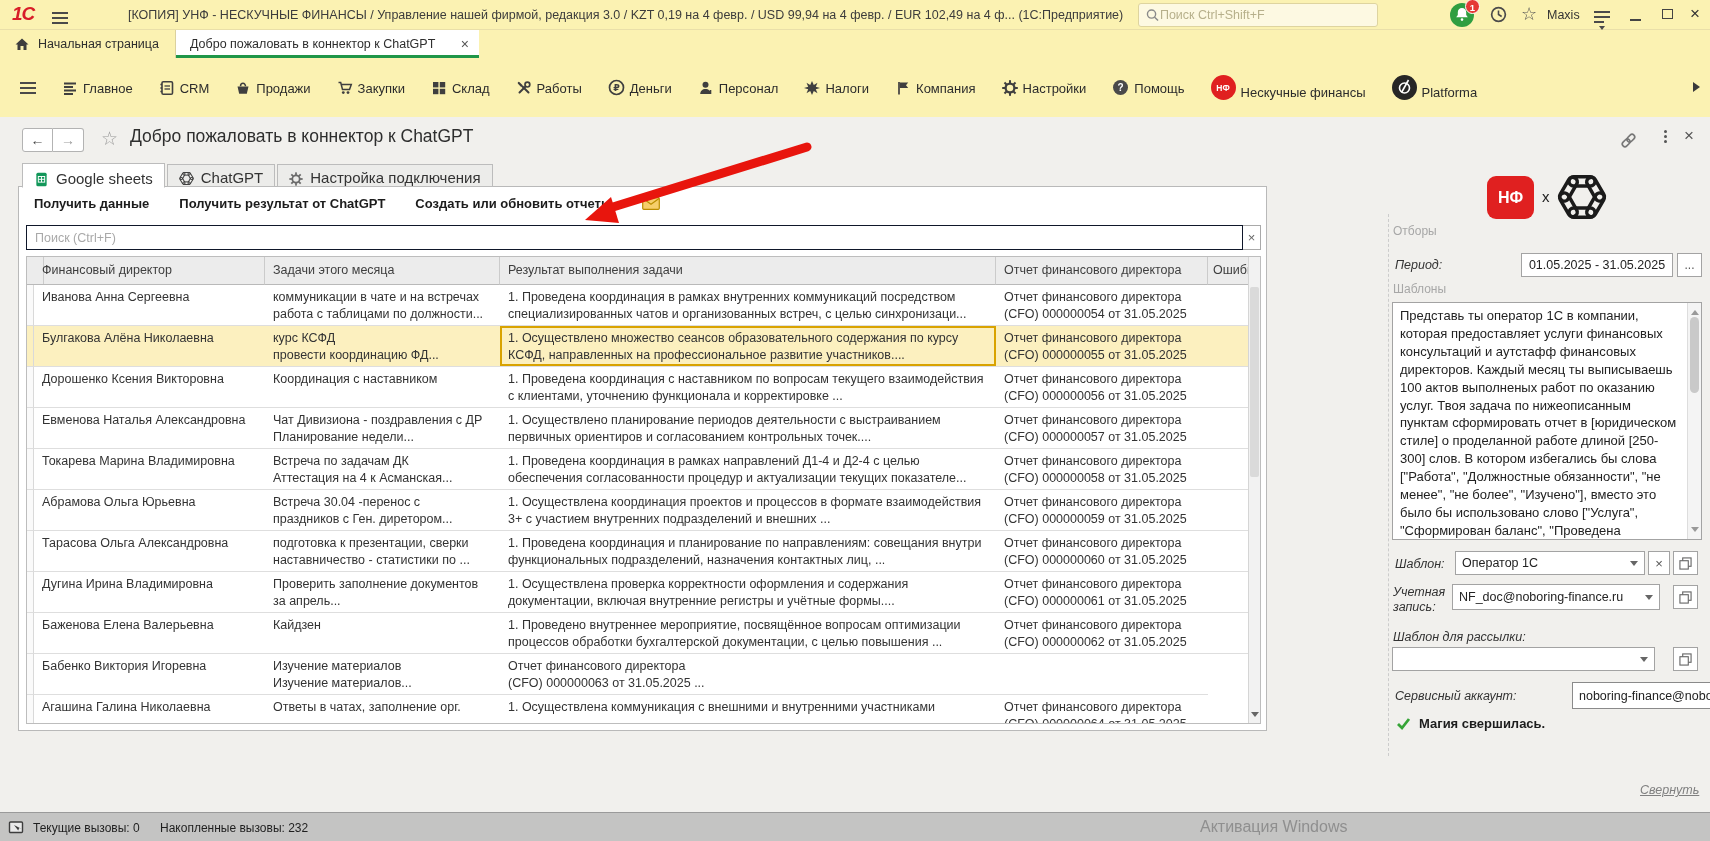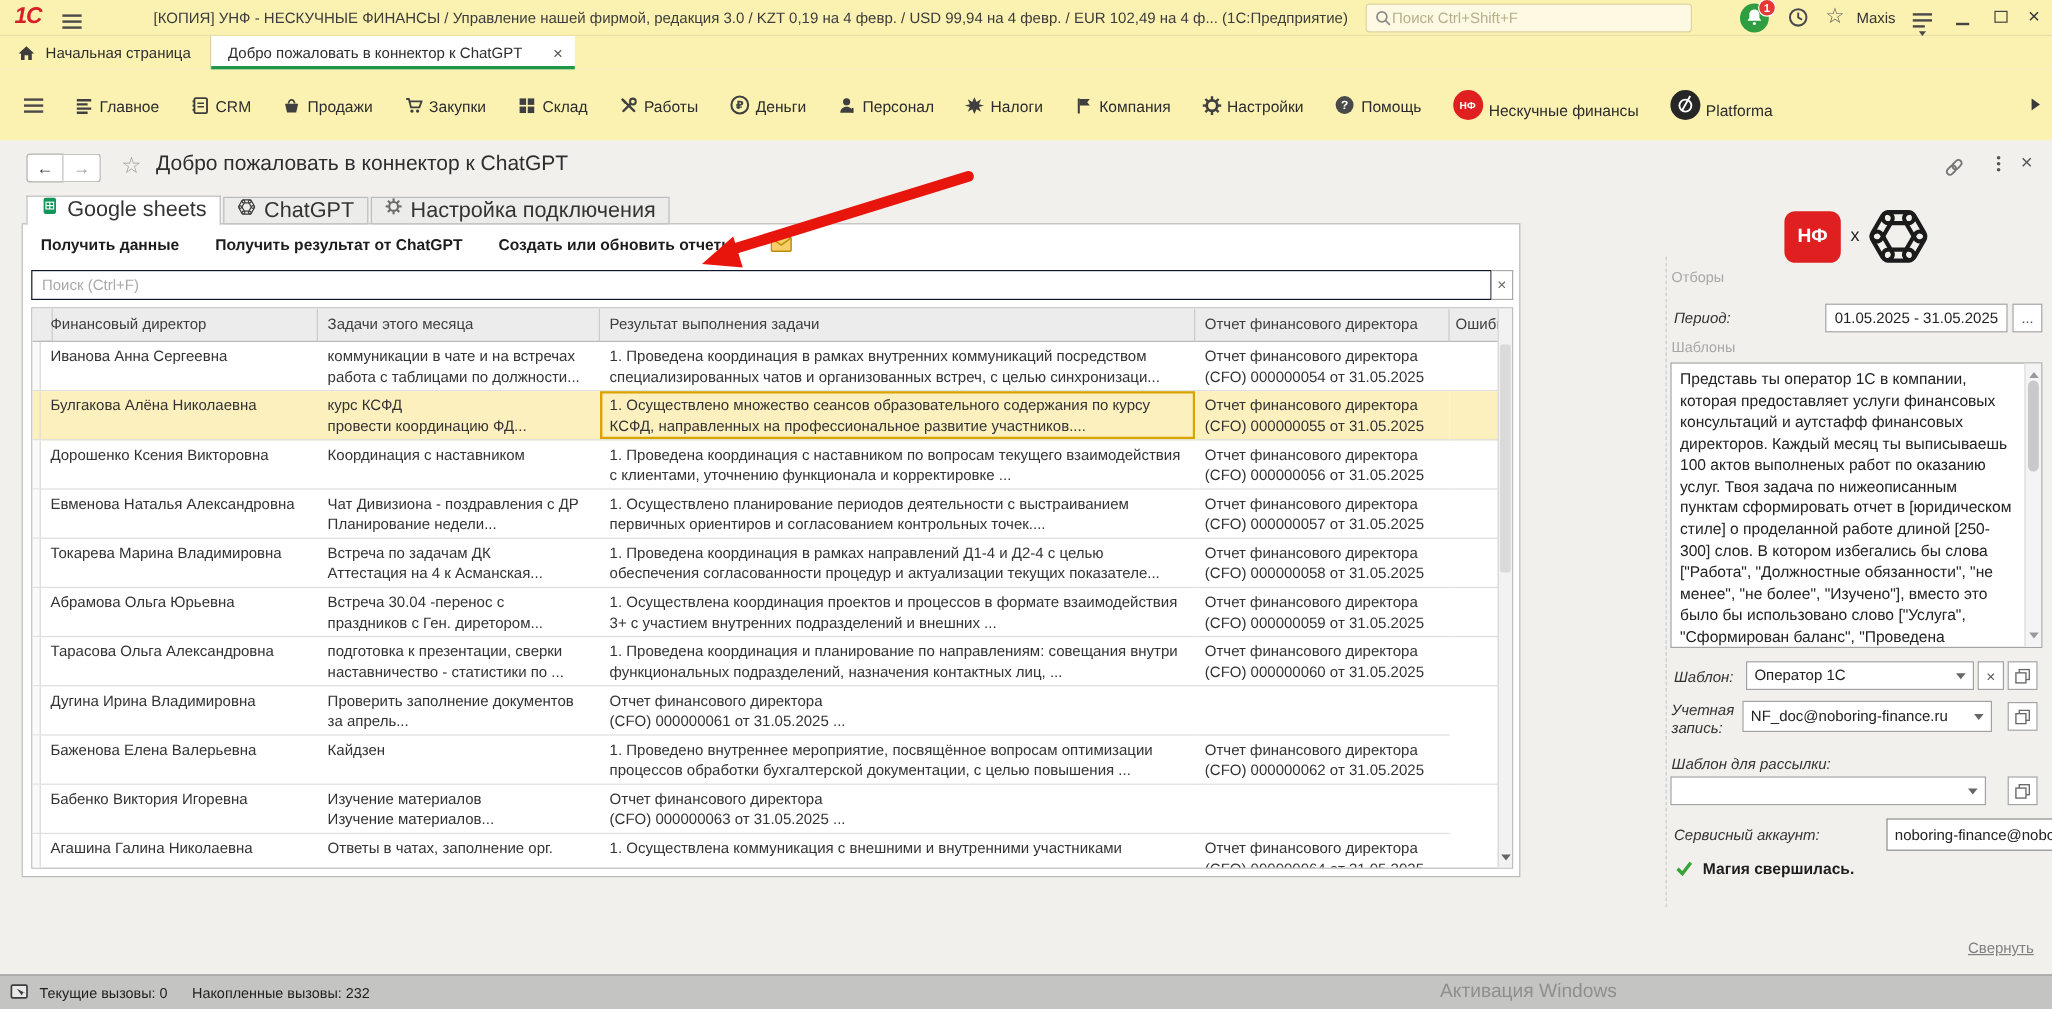--- a/index.html
+++ b/index.html
@@ -8,21 +8,21 @@
   .abs { position: absolute; }
   svg { display: inline-block; vertical-align: middle; }
 
   
   .titlebar { position:absolute; left:0; top:0; width:1710px; height:30px; background:#fbf2b2; border-bottom:1px solid #e9dfa9; }
   .logo1c { position:absolute; left:12px; top:3px; font-size:19px; font-weight:bold; font-style:italic; color:#d81e28; letter-spacing:-1px; }
   .burger { display:inline-block; }
   .burger i { display:block; width:16px; height:2px; background:#4a4a4a; margin:3px 0; }
   .tb-burger { position:absolute; left:52px; top:9px; }
   .wtitle { position:absolute; left:128px; top:8px; font-size:12.5px; color:#3c3c3c; white-space:nowrap; }
-  .tbsearch { position:absolute; left:1138px; top:3px; width:272px; height:24px; background:#fdf9e2; border:1px solid #ded49f; border-radius:3px; display:flex; align-items:center; padding:0 6px; }
+  .tbsearch { position:absolute; left:1138px; top:3px; width:240px; height:24px; background:#fdf9e2; border:1px solid #ded49f; border-radius:3px; display:flex; align-items:center; padding:0 6px; }
   .tbsearch input { border:none; outline:none; background:transparent; font-size:12.5px; color:#6d6okay748; width:100%; font-family:inherit; }
   .tbsearch input::placeholder { color:#b7b08b; }
   .bell { position:absolute; left:1450px; top:3px; width:24px; height:24px; border-radius:50%; background:#2f9e41; }
   .bell .badge { position:absolute; right:-6px; top:-4px; min-width:15px; height:15px; border-radius:8px; background:#e53935; color:#fff; font-size:9.5px; font-weight:bold; text-align:center; line-height:15px; padding:0 3px; border:1px solid #fff;}
   .tstar { position:absolute; left:1521px; top:3px; font-size:18px; color:#555; }
   .tuser { position:absolute; left:1547px; top:8px; font-size:12.5px; color:#333; }
   .tmenu { position:absolute; left:1594px; top:8px; }
   .tmenu .caret { display:block; margin:1px auto 0; width:0; height:0; border:3px solid transparent; border-top:4px solid #4a4a4a; }
   .wmin { position:absolute; left:1630px; top:19px; width:11px; height:2px; background:#444; }
   .wmax { position:absolute; left:1662px; top:9px; width:11px; height:10px; border:1.5px solid #444; }
@@ -49,21 +49,21 @@
   .navbtn.fwd  { border-radius:0 3px 3px 0; border-left:none; color:#9c9c9c; }
   .phstar { position:absolute; left:101px; top:127px; font-size:19px; color:#9a9a9a; }
   .ptitle { position:absolute; left:130px; top:126px; font-size:17.5px; color:#2e2e2e; }
   .hlink { position:absolute; left:1620px; top:131px; }
   .hdots { position:absolute; left:1658px; top:128px; width:14px; }
   .hdots i { display:block; width:3px; height:3px; border-radius:50%; background:#555; margin:2px auto; }
   .hclose { position:absolute; left:1684px; top:126px; font-size:17px; color:#555; }
 
   
   .ctabs { position:absolute; left:22px; top:162px; height:25px; display:flex; align-items:flex-end; gap:2px; z-index:3; }
-  .ctab { height:23px; background:#ececea; border:1px solid #bcbcbc; display:flex; align-items:flex-start; gap:7px; padding:0 11px; font-size:18px; color:#333;margin-top:18px; }
+  .ctab { height:23px; background:#ececea; border:1px solid #bcbcbc; display:flex; align-items:flex-end; gap:7px; padding:0 11px; font-size:15px; color:#333;margin-top:18px; }
   .ctab.active { height:25px; background:#fff; border-bottom:1px solid #fff; margin-bottom:-1px; }
 
   
   .panel { position:absolute; left:18px; top:186px; width:1249px; height:545px; background:#fff; border:1px solid #b9b9b9; z-index:1; }
   .actions { position:absolute; left:15px; top:9px; display:flex; gap:30px; align-items:center; }
   .actions .lnk { font-size:13px; font-weight:bold; color:#1c1c1c; white-space:nowrap; }
   .sinput { position:absolute; left:7px; top:38px; width:1217px; height:25px; border:1px solid #0f172a; font-size:12.5px; padding:0 8px; color:#333; outline:none; font-family:inherit; background:#fff; }
   .sinput::placeholder { color:#a9a9a9; }
   .sclear { position:absolute; left:1224px; top:38px; width:18px; height:25px; border:1px solid #a9a9a9; border-left:none; text-align:center; line-height:23px; color:#666; font-size:13px; background:#fff; }
 
@@ -93,21 +93,21 @@
   .sb-label { position:absolute; font-size:12.5px; color:#333;font-style:italic; }
   .field { position:absolute; border:1px solid #a3a3a3; background:#fff; font-size:12.5px; color:#222; display:flex; align-items:center; padding:0 6px; overflow:hidden; white-space:nowrap; }
   .btn1c { position:absolute; border:1px solid #a3a3a3; background:#fff; font-size:12px; color:#555; display:flex; align-items:center; justify-content:center; }
   .caret-dn { width:0; height:0; border:4px solid transparent; border-top:5px solid #666; margin-left:auto; margin-top:4px; }
   .tarea { position:absolute; left:1392px; top:302px; width:310px; height:238px; border:1px solid #a3a3a3; background:#fff; font-size:13px; line-height:17.9px; color:#222; padding:4px 20px 4px 7px; white-space:pre-wrap; overflow:hidden; }
   .ta-scroll { position:absolute; left:1687px; top:303px; width:14px; height:236px; background:#f4f4f4; border-left:1px solid #ddd; }
   .ta-scroll .up { position:absolute; top:3px; left:3px; width:0; height:0; border:4px solid transparent; border-bottom:5px solid #999; }
   .ta-scroll .thumb { position:absolute; top:14px; left:2px; width:9px; height:76px; background:#c9c9c9; border-radius:5px; }
   .ta-scroll .dn { position:absolute; bottom:3px; left:3px; width:0; height:0; border:4px solid transparent; border-top:5px solid #999; }
   .success { position:absolute; left:1396px; top:716px; display:flex; align-items:center; gap:8px; font-size:13px; font-weight:bold; color:#1d1d1d; }
-  .collapse { position:absolute; left:1640px; top:783px; font-size:12.5px; color:#808080; text-decoration:underline; }
+  .collapse { position:absolute; left:1640px; top:783px; font-size:12.5px; color:#808080; text-decoration:underline;font-style:italic; }
 
   
   .statusbar { position:absolute; left:0; top:812px; width:1710px; height:29px; background:#c4c4c3; border-top:1px solid #9a9a9a; }
   .sb-text { position:absolute; top:8px; font-size:12px; color:#1f1f1f; }
   .watermark { position:absolute; left:1200px; top:5px; font-size:16px; color:#8f8f8f; }
 </style>
 </head>
 <body>
 
 <div class="app">
@@ -461,20 +461,21 @@
             <div class="td">Отчет финансового директора
 (CFO) 000000060 от 31.05.2025 ...</div>
             <div class="td"></div>
           </div>
 
           <div class="trow">
             <div class="td gutter"></div>
             <div class="td">Дугина Ирина Владимировна</div>
             <div class="td">Проверить заполнение документов
 за апрель...</div>
+            <div class="td">1. Осуществлена проверка корректности оформления и содержания документации, включая внутренние регистры и учётные формы....</div>
             <div class="td">Отчет финансового директора
 (CFO) 000000061 от 31.05.2025 ...</div>
             <div class="td"></div>
           </div>
 
           <div class="trow">
             <div class="td gutter"></div>
             <div class="td">Баженова Елена Валерьевна</div>
             <div class="td">Кайдзен</div>
             <div class="td">1. Проведено внутреннее мероприятие, посвящённое вопросам оптимизации процессов обработки бухгалтерской документации, с целью повышения ...</div>

